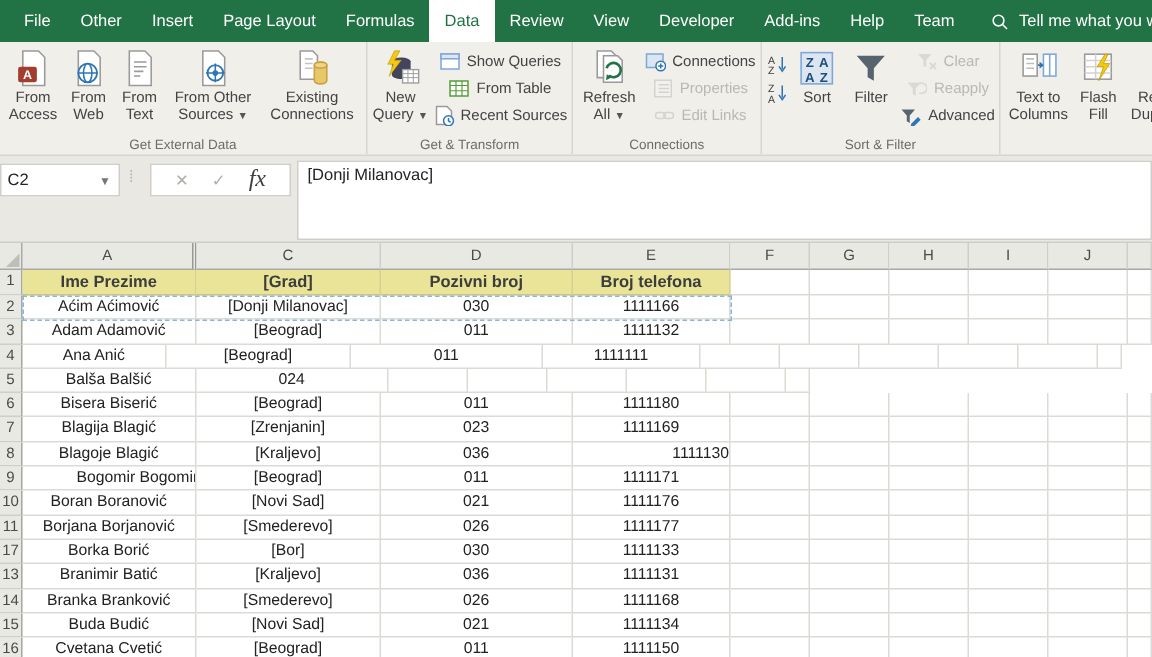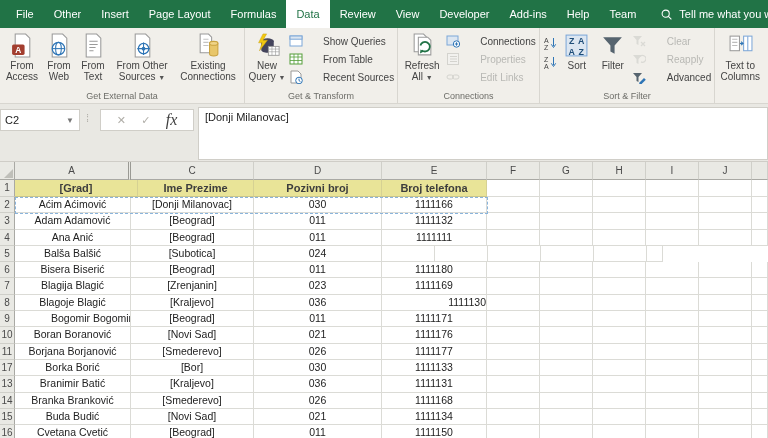--- a/index.html
+++ b/index.html
@@ -18,21 +18,21 @@
   .rgroup { position:relative; border-right:1px solid #d8d6d0; padding:2px 3px 13px 3px; display:flex; align-items:flex-start; }
   .rgroup:last-child { border-right:none; }
   .glabel { position:absolute; bottom:2px; left:0; right:0; text-align:center; font-size:9px; color:#6d6d68; white-space:nowrap; }
   .gbody { display:flex; align-items:flex-start; gap:2px; height:60px; }
   .bigbtn { display:flex; flex-direction:column; align-items:center; padding-top:2px; font-size:10px; line-height:1.12; color:#444; text-align:center; height:60px; }
   .bigbtn .ic { height:27px; display:flex; align-items:center; }
   .bigbtn .ic svg { width:25px; height:25px; }
   .blabel { margin-top:1px; }
   .caret { font-size:7px; color:#555; }
   .stack { display:flex; flex-direction:column; justify-content:flex-start; padding-top:3px; gap:2px; }
-  .srow { display:flex; align-items:center; gap:20px; height:16px; font-size:10px; color:#444; white-space:nowrap; }
+  .srow { display:flex; align-items:center; gap:4px; height:16px; font-size:10px; color:#444; white-space:nowrap;justify-content:center; }
   .srow .ics, .minibtn { width:15px; height:15px; display:flex; align-items:center; justify-content:center; }
   .srow .ics svg, .minibtn svg { width:14px; height:14px; }
   .srow.dis { color:#b8b8b4; }
   .srow.dis svg { opacity:.55; }
   .minicol { display:flex; flex-direction:column; gap:4px; padding-top:5px; }
 
   
   .fbar { height:58px; background:#e9e8e3; position:relative; border-bottom:1px solid #cfcdc7; }
   .namebox { position:absolute; left:0; top:5px; width:80px; height:22px; background:#fff; border:1px solid #d0cec8; display:flex; align-items:center; font-size:11px; color:#222; padding-left:4px; }
   .namebox .nb-caret { margin-left:auto; padding-right:5px; color:#777; font-size:8px; }
@@ -378,22 +378,22 @@
         <div class="colh" style="width: 53px;">G</div>
         <div class="colh" style="width: 53px;">H</div>
         <div class="colh" style="width: 53px;">I</div>
         <div class="colh" style="width: 53px;">J</div>
         <div class="colh" style="width: 16px;"></div>
       </div>
   </div>
   <div>
       <div class="row hdr">
         <div class="rowh">1</div>
+        <div class="cell" style="width: 116px;">Ime Prezime</div>
         <div class="cell" style="width: 123px;">[Grad]</div>
-        <div class="cell" style="width: 116px;">Ime Prezime</div>
         <div class="cell" style="width: 128px;">Pozivni broj</div>
         <div class="cell" style="width: 105px;">Broj telefona</div>
         <div class="cell" style="width: 53px;"></div>
         <div class="cell" style="width: 53px;"></div>
         <div class="cell" style="width: 53px;"></div>
         <div class="cell" style="width: 53px;"></div>
         <div class="cell" style="width: 53px;"></div>
         <div class="cell" style="width: 16px;"></div>
       </div>
       <div class="row">
@@ -417,35 +417,34 @@
         <div class="cell" style="width: 105px;">1111132</div>
         <div class="cell" style="width: 53px;"></div>
         <div class="cell" style="width: 53px;"></div>
         <div class="cell" style="width: 53px;"></div>
         <div class="cell" style="width: 53px;"></div>
         <div class="cell" style="width: 53px;"></div>
         <div class="cell" style="width: 16px;"></div>
       </div>
       <div class="row">
         <div class="rowh">4</div>
-        <div class="cell" style="width: 116px;">Ana Anić</div>
+        <div class="cell" style="width: 96px;">Ana Anić</div>
         <div class="cell" style="width: 123px;">[Beograd]</div>
         <div class="cell" style="width: 128px;">011</div>
         <div class="cell" style="width: 105px;">1111111</div>
         <div class="cell" style="width: 53px;"></div>
         <div class="cell" style="width: 53px;"></div>
         <div class="cell" style="width: 53px;"></div>
         <div class="cell" style="width: 53px;"></div>
         <div class="cell" style="width: 53px;"></div>
         <div class="cell" style="width: 16px;"></div>
       </div>
       <div class="row">
         <div class="rowh">5</div>
         <div class="cell" style="width: 116px;">Balša Balšić</div>
-        <div class="cell" style="width: 123px;">[Subotica]</div>
         <div class="cell" style="width: 128px;">024</div>
         <div class="cell" style="width: 53px;"></div>
         <div class="cell" style="width: 53px;"></div>
         <div class="cell" style="width: 53px;"></div>
         <div class="cell" style="width: 53px;"></div>
         <div class="cell" style="width: 53px;"></div>
         <div class="cell" style="width: 16px;"></div>
       </div>
       <div class="row">
         <div class="rowh">6</div>

